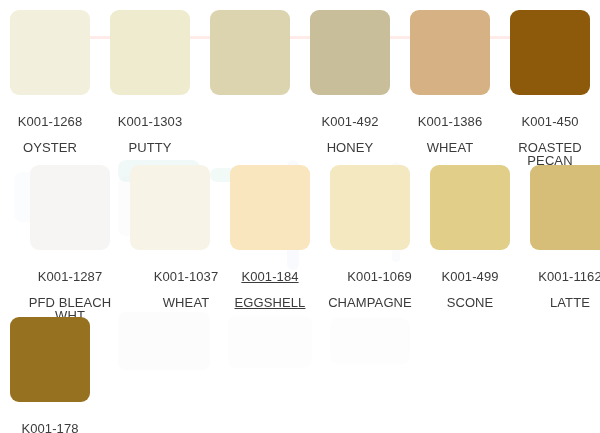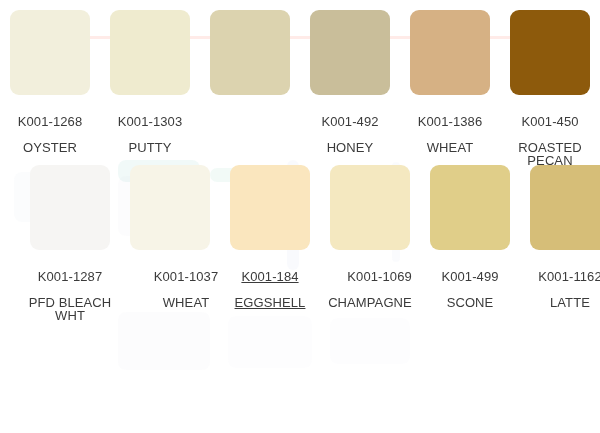--- a/index.html
+++ b/index.html
@@ -178,14 +178,23 @@
     </div>
     <div class="cell">
       <div class="swatch" style="background-color: rgb(214, 190, 120);"></div>
       <div class="label" style="color: rgb(59, 59, 59);">
         <span class="code">K001-1162</span>
         <span class="name">LATTE</span>
       </div>
     </div>
   </div>
 
+  <div class="row row-3">
+    <div class="cell">
+      <div class="swatch" style="background-color: rgb(150, 113, 31);"></div>
+      <div class="label" style="color: rgb(59, 59, 59);">
+        <span class="code">K001-178</span>
+        
+      </div>
+    </div>
+  </div>
 
 </div>
 
 </body></html>

